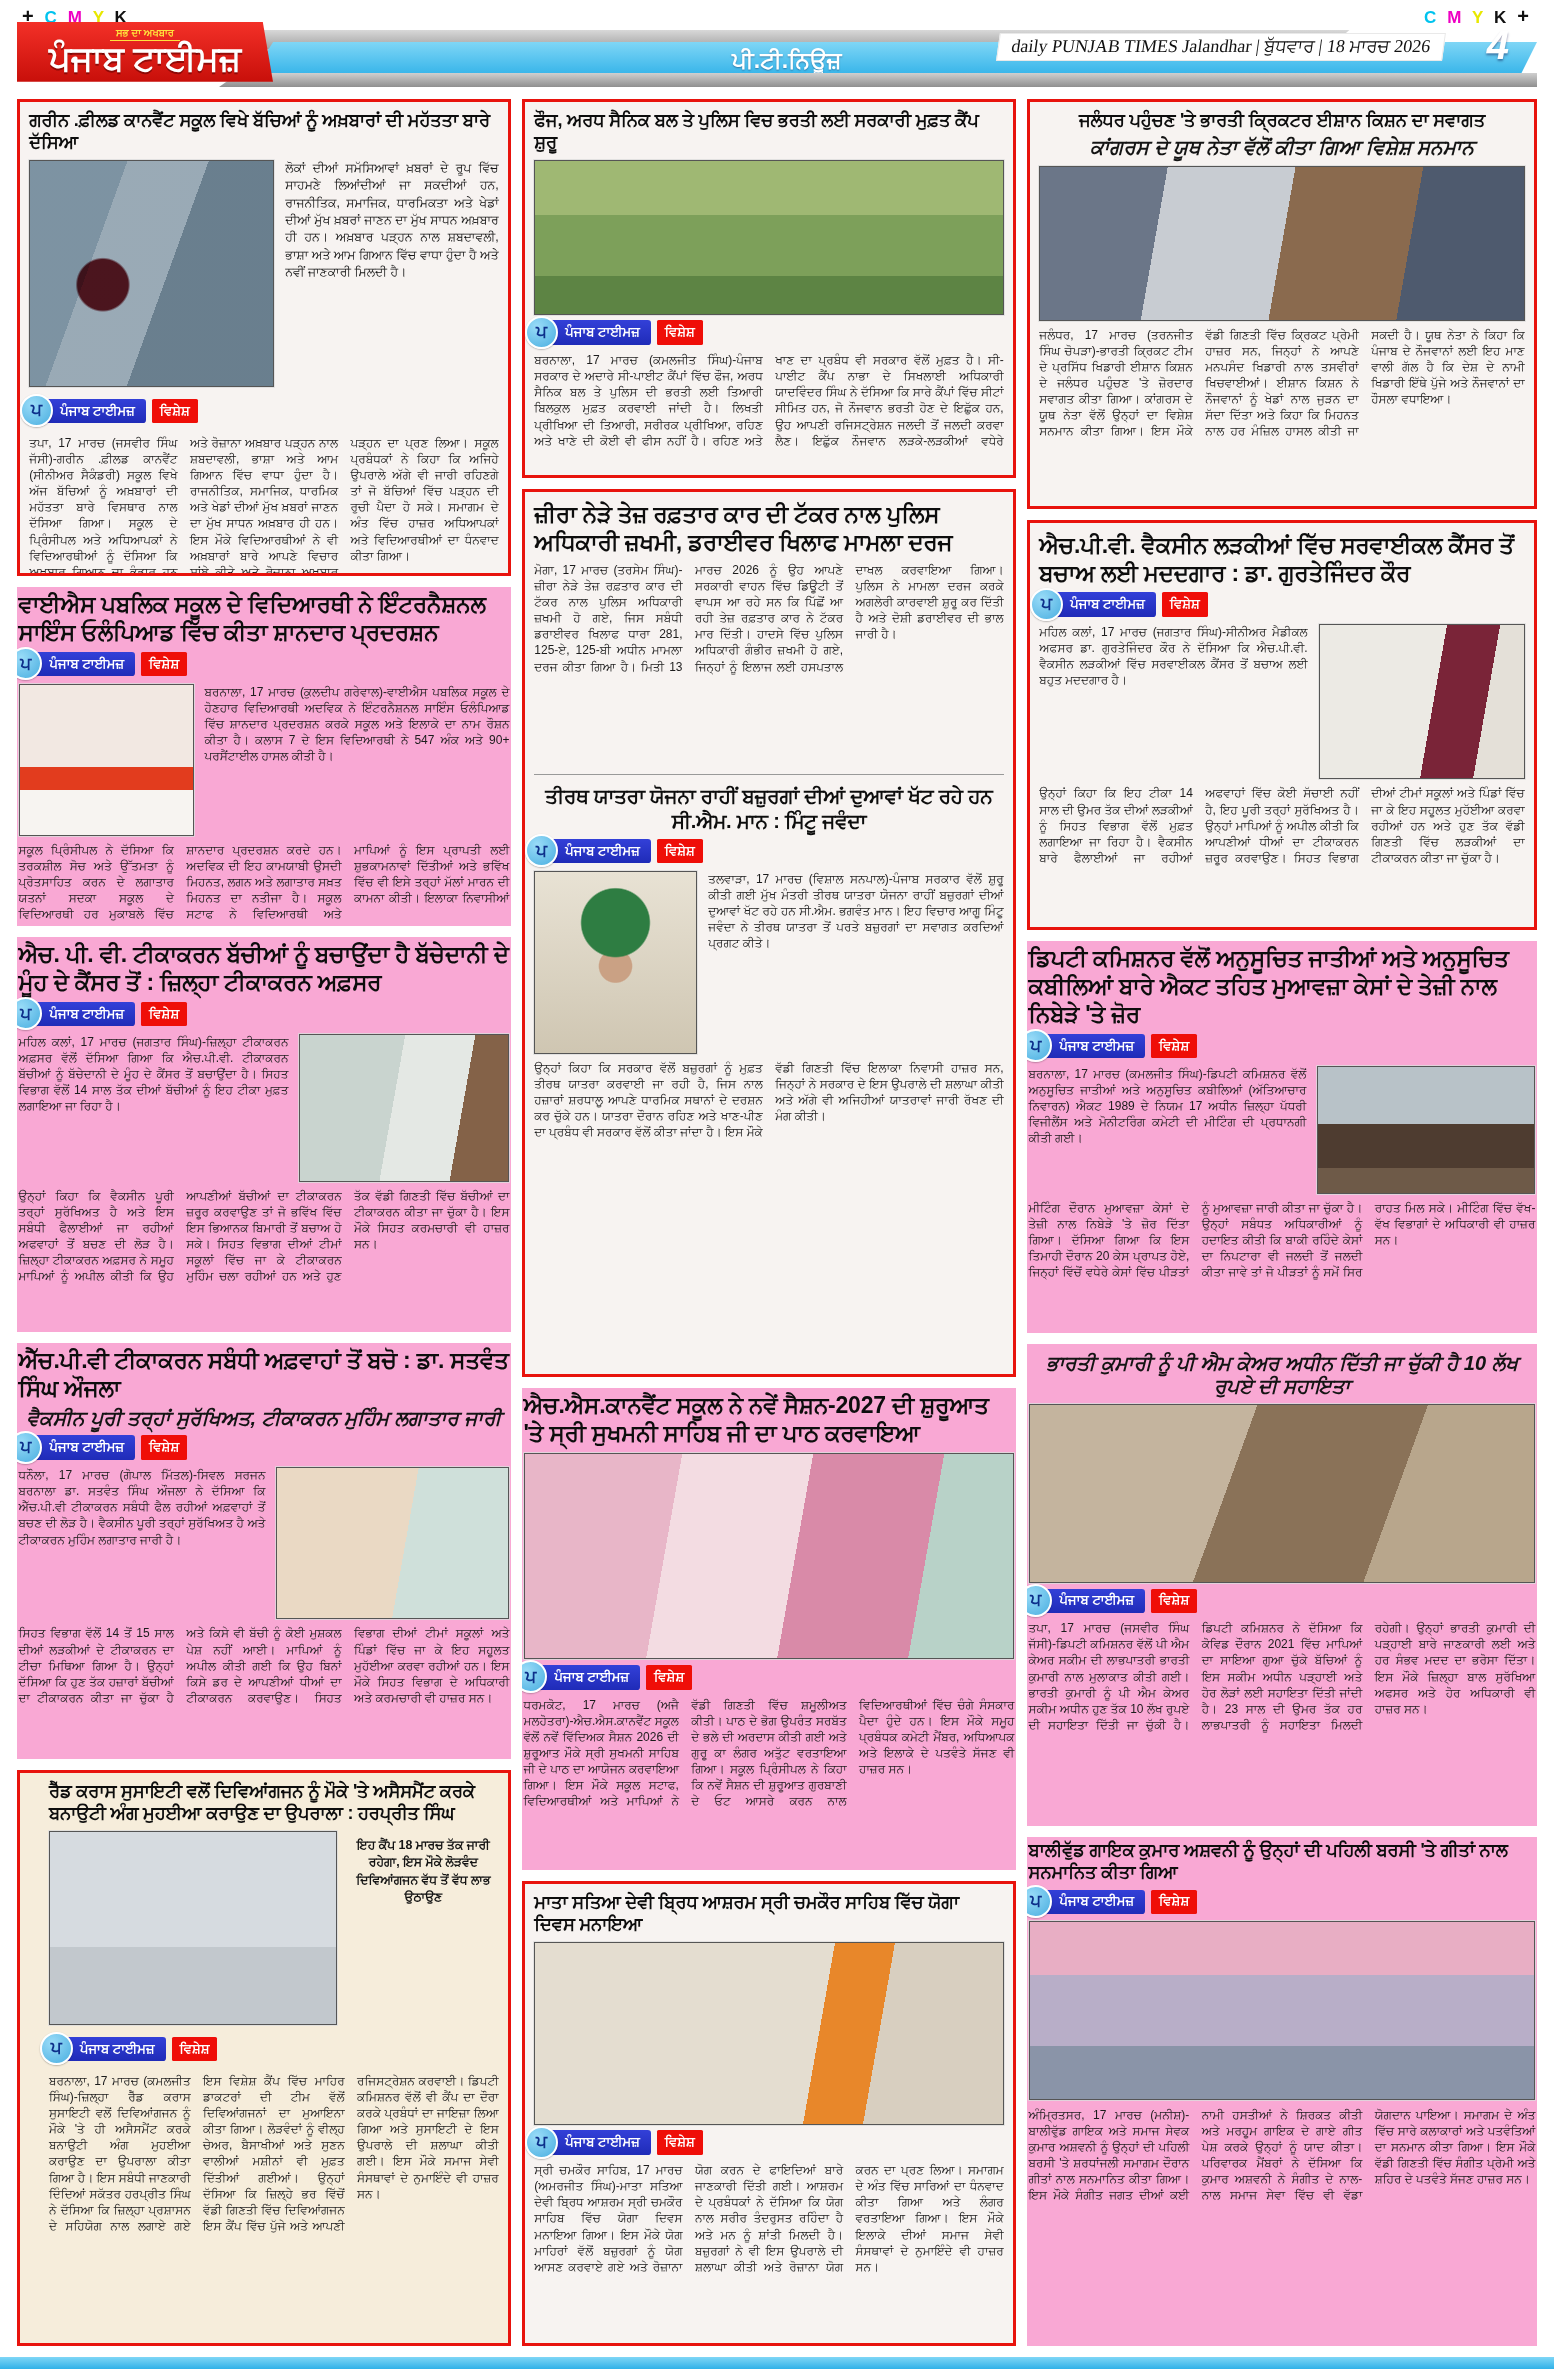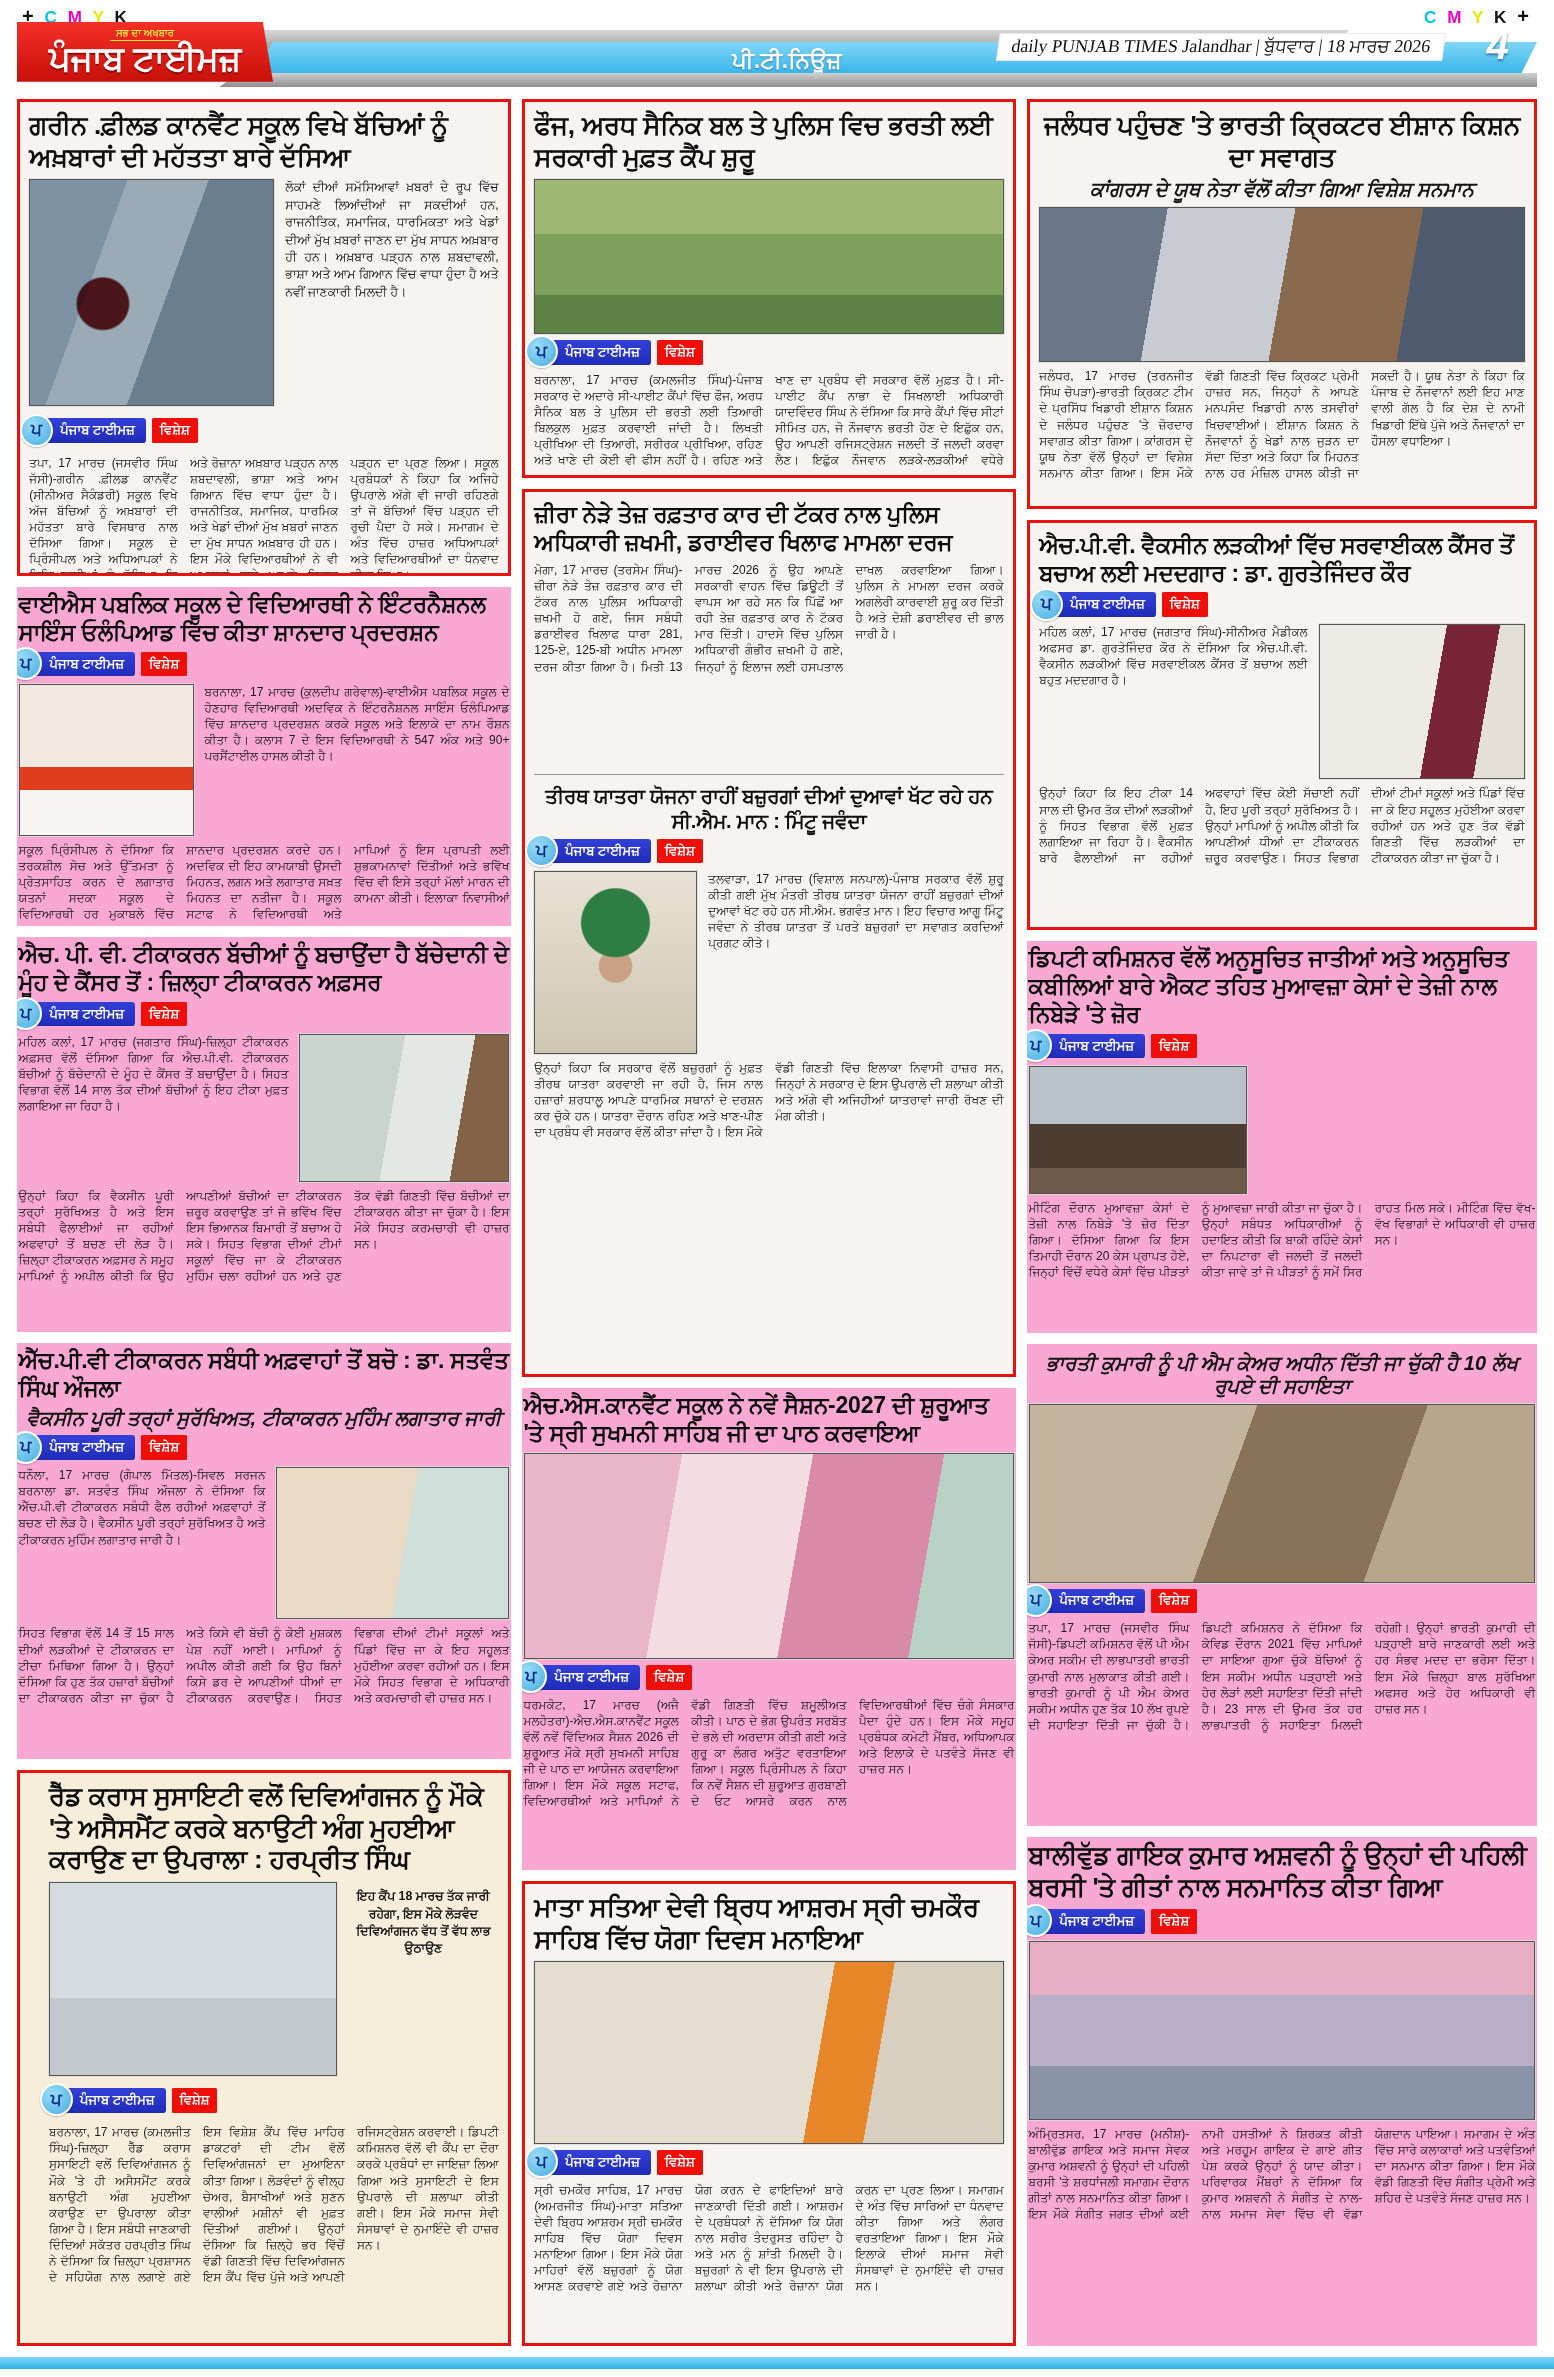--- a/index.html
+++ b/index.html
@@ -28,21 +28,21 @@
   .mast-title { color:#ffffff; font-weight:bold; font-size:34px; line-height:1.05; text-shadow:0 1.6px 0 rgba(90,0,0,.55); }
   
   .content { position:absolute; top:99px; left:17px; right:17px; bottom:31px; display:flex; gap:11px; }
   .col { display:flex; flex-direction:column; gap:11px; }
   .col1 { width:494px; } .col2 { width:494px; } .col3 { flex:1; }
   article { position:relative; overflow:hidden; background:#f9a8d4; }
   article.boxed { border:3.1px solid #e8130d; background:#f7f3f1; padding:7.8px 9.3px; }
   article.plain { padding:3.1px 1.6px; }
   article.cream { background:#f6eddb;padding-left:29px; }
   .hl { font-weight:bold; color:#0d0d0d; line-height:1.22; letter-spacing:-0.2px; }
-  .hl-xl { font-size:26px; }
+  .hl-xl { font-size:18px; }
   .hl-lg { font-size:23px; }
   .hl-md { font-size:20px; text-align:center; }
   .subhl { font-size:20px; font-weight:bold; font-style:italic; text-align:center; margin-top:4.7px; }
   .body-txt { font-size:12px; line-height:1.34; text-align:justify; color:#1c1c1c; margin-top:6.2px; }
   .cols-3 { column-count:3; column-gap:12.4px; }
   .cols-2 { column-count:2; column-gap:12.4px; }
   .lead { font-size:12.4px; line-height:1.4; text-align:justify; }
   .row { display:flex; gap:11px; margin-top:6.2px; }
   .stack { display:flex; flex-direction:column; gap:6.2px; }
   
@@ -248,20 +248,21 @@
       <div class="body-txt cols-3" style="height:131px;">ਉਨ੍ਹਾਂ ਕਿਹਾ ਕਿ ਇਹ ਟੀਕਾ 14 ਸਾਲ ਦੀ ਉਮਰ ਤੱਕ ਦੀਆਂ ਲੜਕੀਆਂ ਨੂੰ ਸਿਹਤ ਵਿਭਾਗ ਵੱਲੋਂ ਮੁਫ਼ਤ ਲਗਾਇਆ ਜਾ ਰਿਹਾ ਹੈ। ਵੈਕਸੀਨ ਬਾਰੇ ਫੈਲਾਈਆਂ ਜਾ ਰਹੀਆਂ ਅਫਵਾਹਾਂ ਵਿੱਚ ਕੋਈ ਸੱਚਾਈ ਨਹੀਂ ਹੈ, ਇਹ ਪੂਰੀ ਤਰ੍ਹਾਂ ਸੁਰੱਖਿਅਤ ਹੈ। ਉਨ੍ਹਾਂ ਮਾਪਿਆਂ ਨੂੰ ਅਪੀਲ ਕੀਤੀ ਕਿ ਆਪਣੀਆਂ ਧੀਆਂ ਦਾ ਟੀਕਾਕਰਨ ਜ਼ਰੂਰ ਕਰਵਾਉਣ। ਸਿਹਤ ਵਿਭਾਗ ਦੀਆਂ ਟੀਮਾਂ ਸਕੂਲਾਂ ਅਤੇ ਪਿੰਡਾਂ ਵਿੱਚ ਜਾ ਕੇ ਇਹ ਸਹੂਲਤ ਮੁਹੱਈਆ ਕਰਵਾ ਰਹੀਆਂ ਹਨ ਅਤੇ ਹੁਣ ਤੱਕ ਵੱਡੀ ਗਿਣਤੀ ਵਿੱਚ ਲੜਕੀਆਂ ਦਾ ਟੀਕਾਕਰਨ ਕੀਤਾ ਜਾ ਚੁੱਕਾ ਹੈ।</div>
     </article>
 
     <article class="plain" style="height:392px;">
       <h2 class="h1 hl hl-lg">ਡਿਪਟੀ ਕਮਿਸ਼ਨਰ ਵੱਲੋਂ ਅਨੁਸੂਚਿਤ ਜਾਤੀਆਂ ਅਤੇ ਅਨੁਸੂਚਿਤ ਕਬੀਲਿਆਂ ਬਾਰੇ ਐਕਟ ਤਹਿਤ ਮੁਆਵਜ਼ਾ ਕੇਸਾਂ ਦੇ ਤੇਜ਼ੀ ਨਾਲ ਨਿਬੇੜੇ 'ਤੇ ਜ਼ੋਰ</h2>
       <div class="badge">
         <span class="badge-pill"><span class="badge-circle">ਪ</span><span>ਪੰਜਾਬ ਟਾਈਮਜ਼</span></span>
         <span class="badge-special">ਵਿਸ਼ੇਸ਼</span>
       </div>
       <div class="row" style="margin-top:1.6px;">
+        <div class="body-txt" style="flex:1;margin-top:0;">ਬਰਨਾਲਾ, 17 ਮਾਰਚ (ਕਮਲਜੀਤ ਸਿੰਘ)-ਡਿਪਟੀ ਕਮਿਸ਼ਨਰ ਵੱਲੋਂ ਅਨੁਸੂਚਿਤ ਜਾਤੀਆਂ ਅਤੇ ਅਨੁਸੂਚਿਤ ਕਬੀਲਿਆਂ (ਅੱਤਿਆਚਾਰ ਨਿਵਾਰਨ) ਐਕਟ 1989 ਦੇ ਨਿਯਮ 17 ਅਧੀਨ ਜ਼ਿਲ੍ਹਾ ਪੱਧਰੀ ਵਿਜੀਲੈਂਸ ਅਤੇ ਮੋਨੀਟਰਿੰਗ ਕਮੇਟੀ ਦੀ ਮੀਟਿੰਗ ਦੀ ਪ੍ਰਧਾਨਗੀ ਕੀਤੀ ਗਈ।</div>
         <div class="photo pc3" style="width:218px;height:128px;"></div>
       </div>
       <div class="body-txt cols-3" style="height:109px;">ਮੀਟਿੰਗ ਦੌਰਾਨ ਮੁਆਵਜ਼ਾ ਕੇਸਾਂ ਦੇ ਤੇਜ਼ੀ ਨਾਲ ਨਿਬੇੜੇ 'ਤੇ ਜ਼ੋਰ ਦਿੱਤਾ ਗਿਆ। ਦੱਸਿਆ ਗਿਆ ਕਿ ਇਸ ਤਿਮਾਹੀ ਦੌਰਾਨ 20 ਕੇਸ ਪ੍ਰਾਪਤ ਹੋਏ, ਜਿਨ੍ਹਾਂ ਵਿੱਚੋਂ ਵਧੇਰੇ ਕੇਸਾਂ ਵਿੱਚ ਪੀੜਤਾਂ ਨੂੰ ਮੁਆਵਜ਼ਾ ਜਾਰੀ ਕੀਤਾ ਜਾ ਚੁੱਕਾ ਹੈ। ਉਨ੍ਹਾਂ ਸਬੰਧਤ ਅਧਿਕਾਰੀਆਂ ਨੂੰ ਹਦਾਇਤ ਕੀਤੀ ਕਿ ਬਾਕੀ ਰਹਿੰਦੇ ਕੇਸਾਂ ਦਾ ਨਿਪਟਾਰਾ ਵੀ ਜਲਦੀ ਤੋਂ ਜਲਦੀ ਕੀਤਾ ਜਾਵੇ ਤਾਂ ਜੋ ਪੀੜਤਾਂ ਨੂੰ ਸਮੇਂ ਸਿਰ ਰਾਹਤ ਮਿਲ ਸਕੇ। ਮੀਟਿੰਗ ਵਿੱਚ ਵੱਖ-ਵੱਖ ਵਿਭਾਗਾਂ ਦੇ ਅਧਿਕਾਰੀ ਵੀ ਹਾਜ਼ਰ ਸਨ।</div>
     </article>
 
     <article class="plain" style="height:482px;">
       <div class="subhl">ਭਾਰਤੀ ਕੁਮਾਰੀ ਨੂੰ ਪੀ ਐਮ ਕੇਅਰ ਅਧੀਨ ਦਿੱਤੀ ਜਾ ਚੁੱਕੀ ਹੈ 10 ਲੱਖ ਰੁਪਏ ਦੀ ਸਹਾਇਤਾ</div>
       <div class="photo pc4 ph-full" style="height:179px;margin-top:6.2px;"></div>
       <div class="badge">
         <span class="badge-pill"><span class="badge-circle">ਪ</span><span>ਪੰਜਾਬ ਟਾਈਮਜ਼</span></span>

